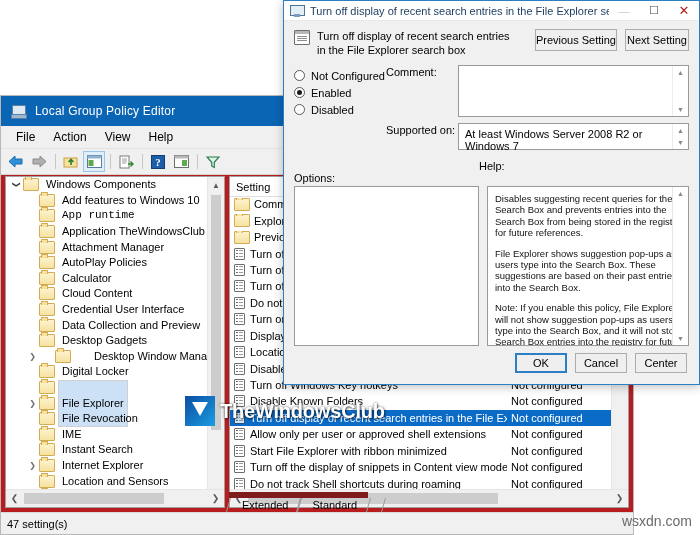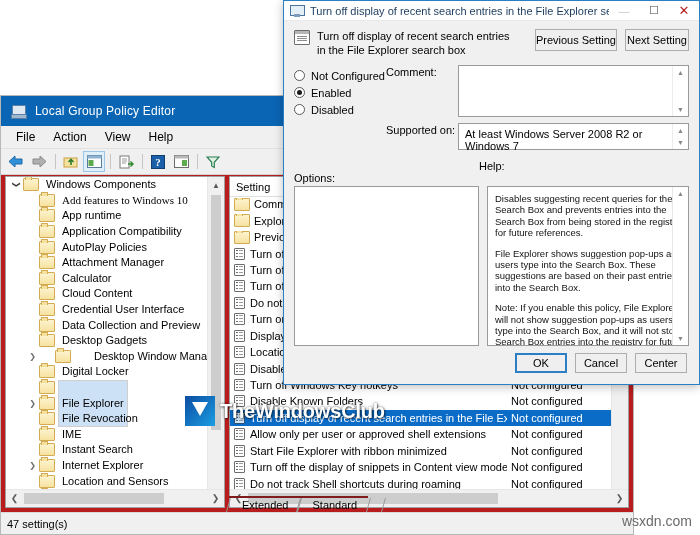--- a/index.html
+++ b/index.html
@@ -222,21 +222,21 @@
   }
 
   
   .gp-tabs {
     position:absolute; left: 228px; bottom: 22px; height: 17px;
     display: flex; align-items: flex-end; font-size: 11px;
   }
   .tab {
     position: relative;
     padding: 1px 11px 1px 13px;
-    border-top: 2px solid #7f1d1d;
+    border-top: 6px solid #7f1d1d;
     color: #000;
   }
   .tab:before {
     content:""; position:absolute; left:-1px; top:0; bottom:0; width:9px;
     border-left: 1px solid #9a9a9a;
     transform: skewX(-16deg);
   }
   .tab:after {
     content:""; position:absolute; right:-1px; top:0; bottom:0; width:9px;
     border-right: 1px solid #9a9a9a;
@@ -488,44 +488,44 @@
 
   <div class="gp-body">
 
     <div class="tree-pane">
       <div class="tree-inner" id="tree-rows">
           <div class="tree-row" style="padding-left: 4px;">
             <span class="tw chev-d"></span>
             <span class="folder"></span>
             <span class="tree-label">Windows Components</span>
           </div>
-          <div class="tree-row" style="padding-left: 20px; font-family: Liberation Serif, serif;">
+          <div class="tree-row" style="padding-left: 20px;">
             <span class="tw"></span>
             <span class="folder"></span>
             <span class="tree-label">Add features to Windows 10</span>
           </div>
-          <div class="tree-row" style="padding-left: 20px;">
+          <div class="tree-row" style="padding-left: 20px; font-family: Liberation Mono, monospace;">
             <span class="tw"></span>
             <span class="folder"></span>
             <span class="tree-label">App runtime</span>
           </div>
           <div class="tree-row" style="padding-left: 20px;">
             <span class="tw"></span>
             <span class="folder"></span>
-            <span class="tree-label">Application Compatibility</span>
+            <span class="tree-label">Application TheWindowsClub</span>
+          </div>
+          <div class="tree-row" style="padding-left: 20px;">
+            <span class="tw"></span>
+            <span class="folder"></span>
+            <span class="tree-label">Attachment Manager</span>
           </div>
           <div class="tree-row" style="padding-left: 20px;">
             <span class="tw"></span>
             <span class="folder"></span>
             <span class="tree-label">AutoPlay Policies</span>
-          </div>
-          <div class="tree-row" style="padding-left: 20px;">
-            <span class="tw"></span>
-            <span class="folder"></span>
-            <span class="tree-label">Attachment Manager</span>
           </div>
           <div class="tree-row" style="padding-left: 20px;">
             <span class="tw"></span>
             <span class="folder"></span>
             <span class="tree-label">Calculator</span>
           </div>
           <div class="tree-row" style="padding-left: 20px;">
             <span class="tw"></span>
             <span class="folder"></span>
             <span class="tree-label">Cloud Content</span>

